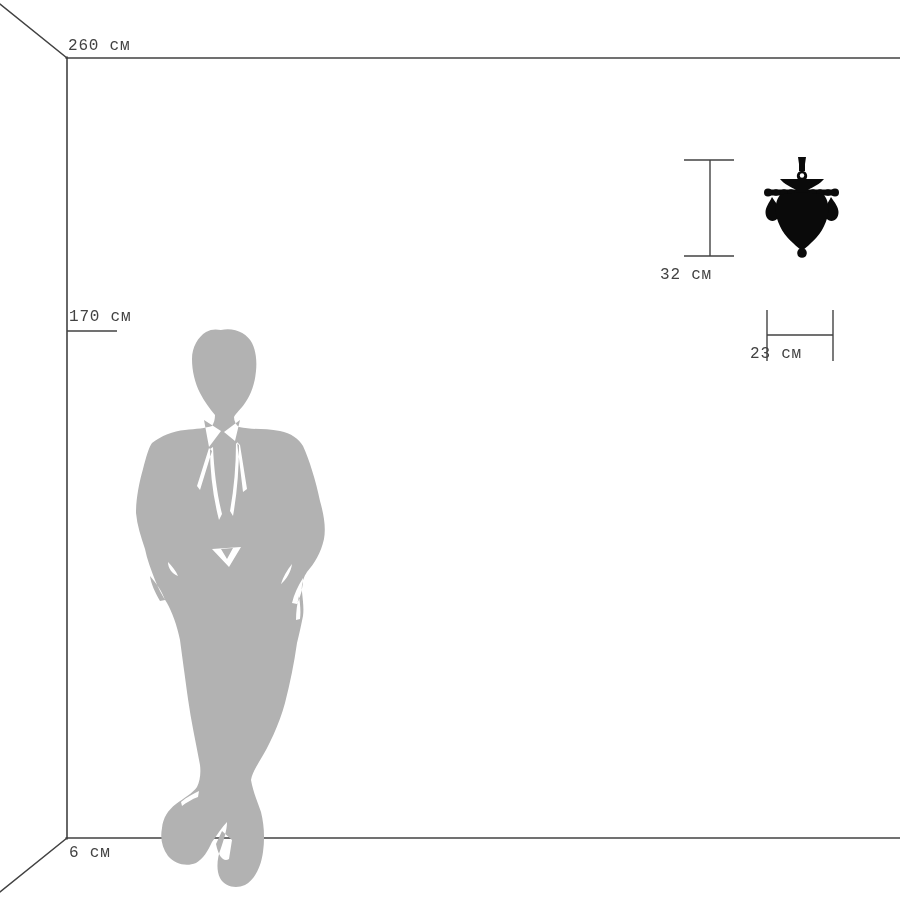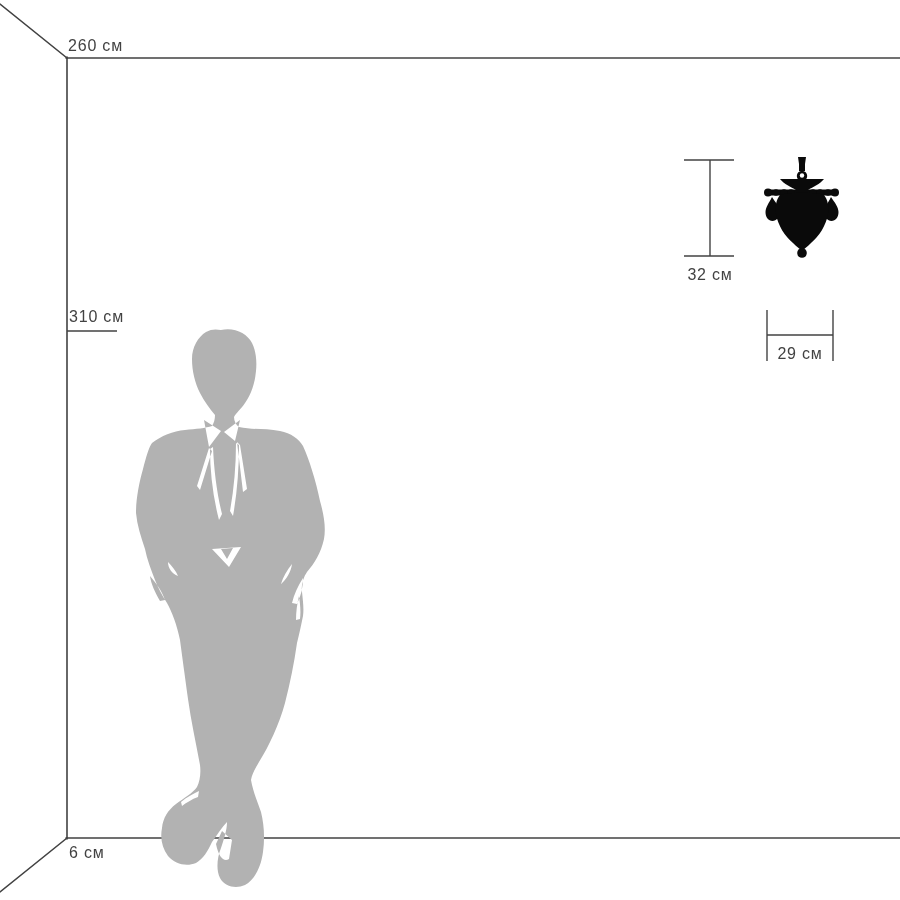--- a/index.html
+++ b/index.html
@@ -8,32 +8,32 @@
     --text:#424242;
     --person-fill:#b2b2b2;
     --product-fill:#0a0a0a;
   }
   html,body{margin:0;padding:0;background:var(--background);}
   .scene{
     position:relative;
     width:900px;height:900px;
     background:var(--background);
     overflow:hidden;
-    font-family:Liberation Sans, sans-serif;
+    font-family:Liberation Mono, monospace;
   }
   .layer{position:absolute;left:0;top:0;}
   .label{
     position:absolute;
     font-size:16px;
     line-height:18px;
     letter-spacing:0.8px;
     color:var(--text);
     white-space:nowrap;
   }
-  .label.centered{text-align:center;width:100px;}
+  .label.centered{width:100px;}
   .room-line{stroke:var(--line);stroke-width:1.6;fill:none;stroke-linecap:round;}
   .tick-line{stroke:var(--line);stroke-width:1.3;fill:none;}
   .dim-line{stroke:var(--line);stroke-width:1.4;fill:none;stroke-linecap:butt;}
   .person{fill:var(--person-fill);}
   .product{fill:var(--product-fill);}
   .product-hole{fill:var(--background);}
 </style>
 </head>
 <body>
 
@@ -142,21 +142,21 @@
              M 150 576 C 156 583 162 591 165 600 L 160 601 C 155 592 151 584 150 576 Z
              M 292 564 C 287 570 283 577 281 584 C 286 580 291 572 292 564 Z
              M 303 578 C 298 586 294 594 292 603 L 297 604 C 301 596 303 587 303 578 Z
              M 299 596 C 297 604 296 612 296 620 L 300 619 C 301 611 300 603 299 596 Z
              M 181 802 C 187 797 193 794 199 791 L 198 797 C 192 799 186 803 182 806 Z
              M 216 844 L 222 831 L 232 840 L 229 859 C 224 862 219 858 216 844 Z"></path>
   </svg>
 
   <div class="label" style="left:68px;top:37px;">260 см</div>
 
-  <div class="label" style="left:69px;top:308px;">310 см</div>
+  <div class="label" style="left:69px;top:308px;">170 см</div>
 
   <div class="label" style="left:69px;top:844px;">6 см</div>
 
   <div class="label centered" style="left:660px;top:266px;">32 см</div>
 
-  <div class="label centered" style="left:750px;top:345px;">29 см</div>
+  <div class="label centered" style="left:750px;top:345px;">23 см</div>
 
 </div>
 
 </body></html>

